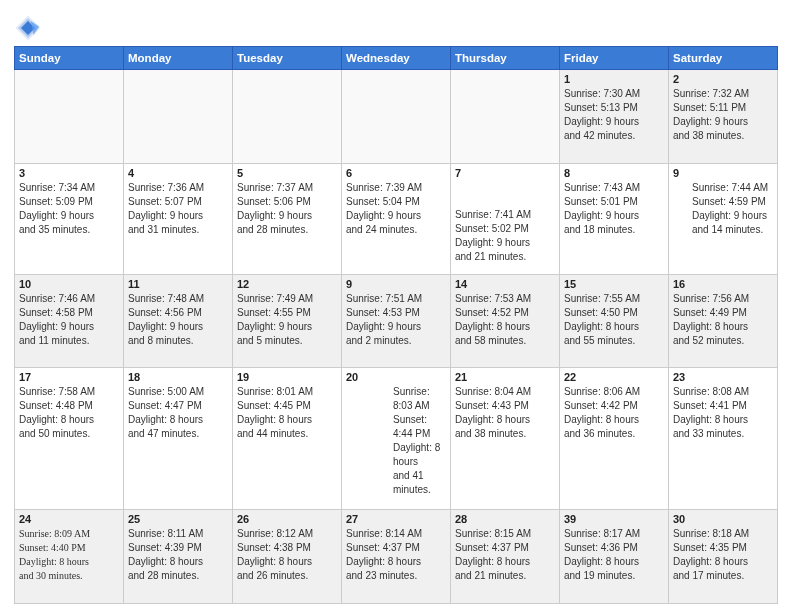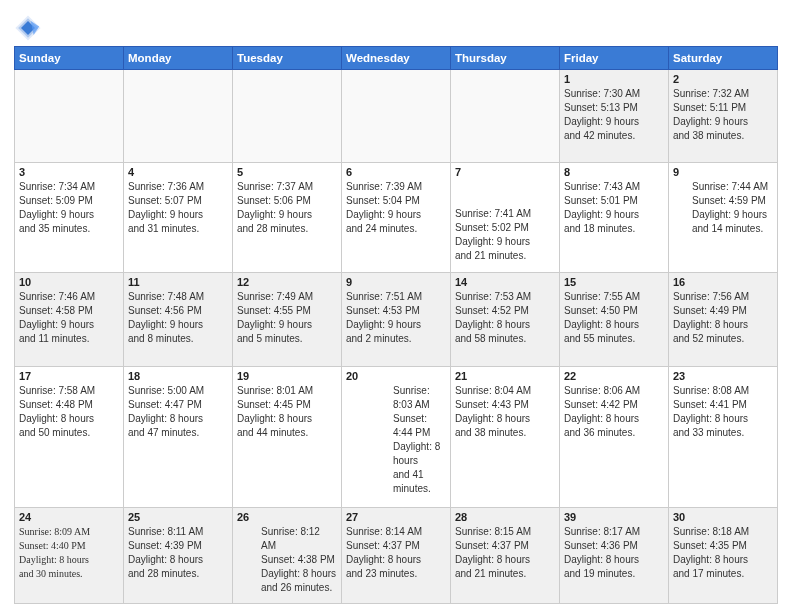--- a/index.html
+++ b/index.html
@@ -323,21 +323,21 @@
           </td>
           <td class="shaded">
             <span class="day-number">25</span>
             <div class="day-info" style="white-space: pre-line;">Sunrise: 8:11 AM
 Sunset: 4:39 PM
 Daylight: 8 hours
 and 28 minutes.</div>
           </td>
           <td class="shaded">
             <span class="day-number">26</span>
-            <div class="day-info" style="white-space: pre-line; margin-left: 24px;">Sunrise: 8:12 AM
+            <div class="day-info" style="white-space: pre-line;">Sunrise: 8:12 AM
 Sunset: 4:38 PM
 Daylight: 8 hours
 and 26 minutes.</div>
           </td>
           <td class="shaded">
             <span class="day-number">27</span>
             <div class="day-info" style="white-space: pre-line;">Sunrise: 8:14 AM
 Sunset: 4:37 PM
 Daylight: 8 hours
 and 23 minutes.</div>

